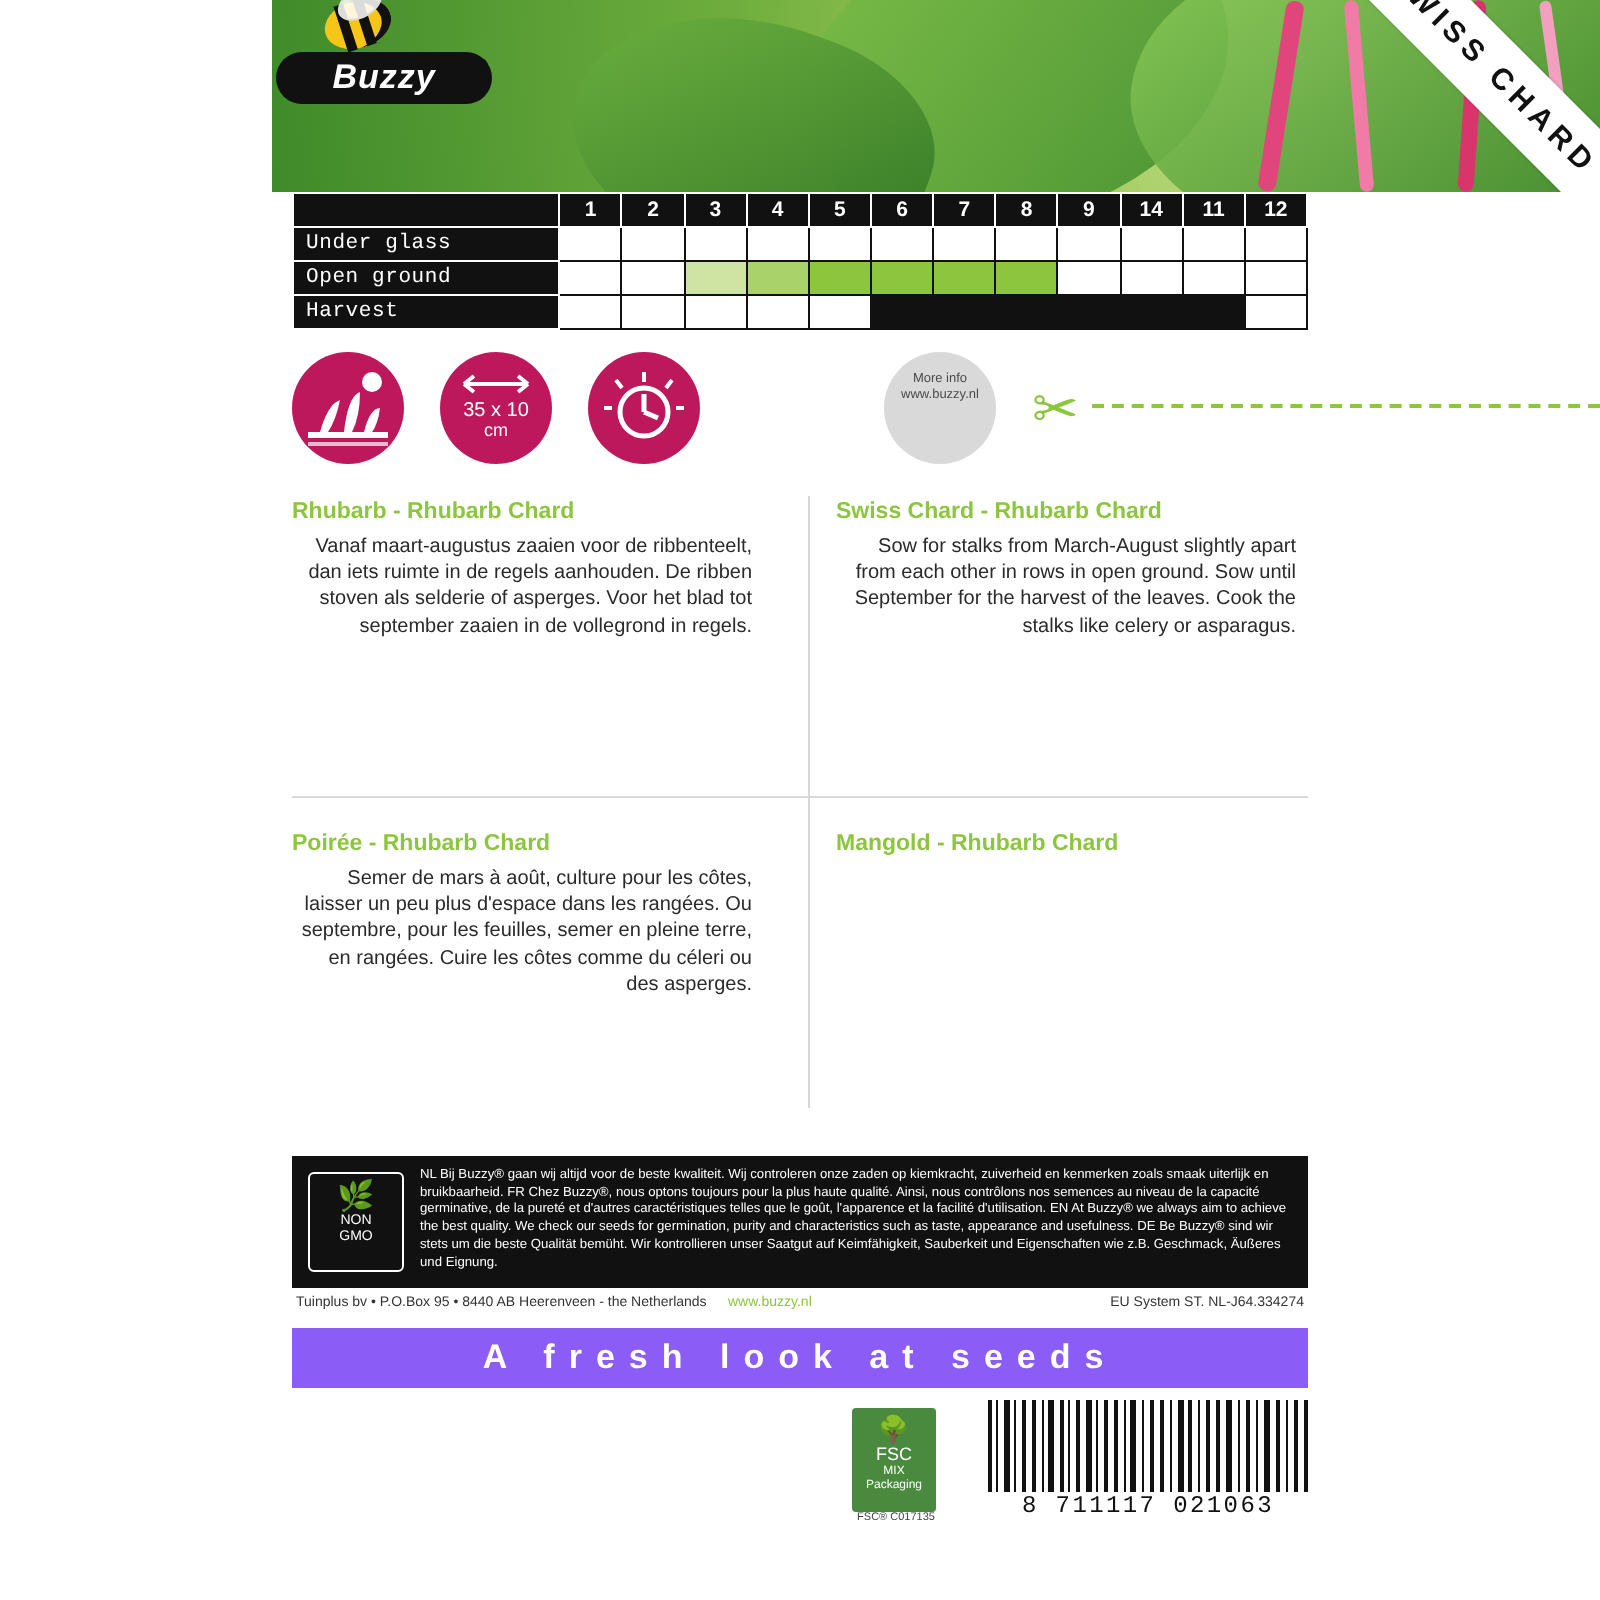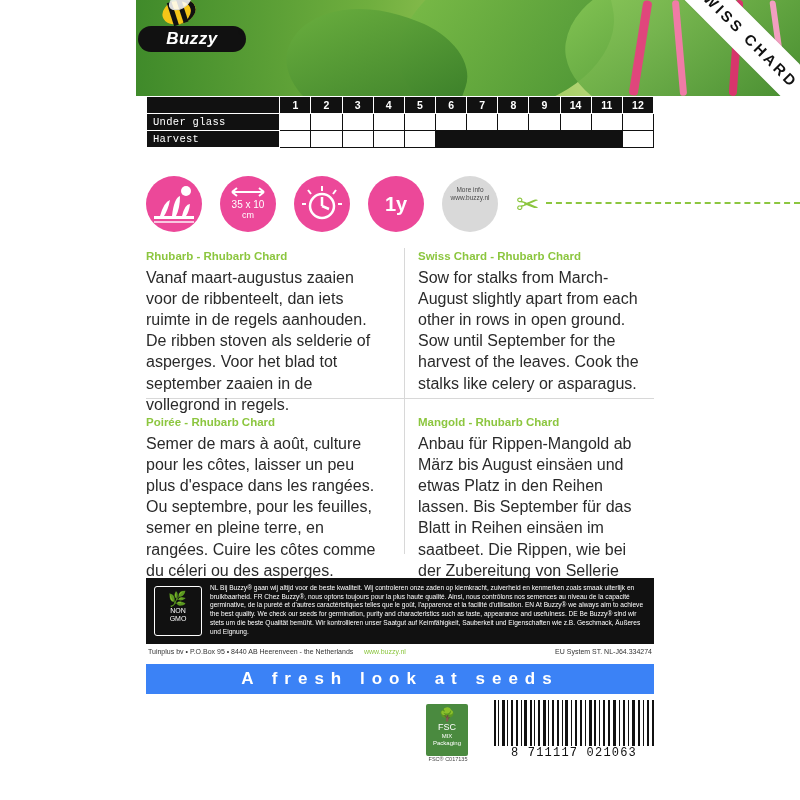--- a/index.html
+++ b/index.html
@@ -91,21 +91,21 @@
   .cal .cell{background:#ffffff;border:1px solid #111;}
   .cal .cell.lite{background:#cfe3a2;}
   .cal .cell.mid{background:#a9d26a;}
   .cal .cell.dark{background:#8cc63f;}
   .cal .cell.black{background:#111;}
 
   
   .icons{position:absolute;left:146px;top:176px;width:508px;height:62px;}
   .ico{
     position:absolute;top:0;width:56px;height:56px;border-radius:50%;
-    background:#ec4899;
+    background:#be185d;
   }
   .ico.i1{left:0;}
   .ico.i2{left:74px;}
   .ico.i3{left:148px;}
   .ico.i4{left:222px;}
   .ico.i5{left:296px;background:#d9d9d9;}
   .ico svg{display:block;}
   .ico-year{
     color:#fff;font-size:20px;font-weight:bold;text-align:center;line-height:56px;
   }
@@ -120,21 +120,21 @@
     position:absolute;left:400px;top:26px;width:254px;height:0;
     border-top:2px dashed #8cc63f;
   }
 
   
   .panel{position:absolute;width:230px;}
   .panel h3{
     margin:0 0 5px 0;font-size:11.5px;color:#8cc63f;font-weight:bold;
   }
   .panel p{
-    margin:0;font-size:16px;line-height:1.32;color:#2a2a2a;
+    margin:0;font-size:10px;line-height:1.32;color:#2a2a2a;text-align:right;
   }
   .p-nl{left:146px;top:250px;}
   .p-en{left:418px;top:250px;}
   .p-fr{left:146px;top:416px;}
   .p-de{left:418px;top:416px;}
 
   .vsep{position:absolute;left:404px;top:248px;width:1px;height:306px;background:#d8d8d8;}
   .hsep{position:absolute;left:146px;top:398px;width:508px;height:1px;background:#d8d8d8;}
 
   
@@ -155,21 +155,21 @@
   .addr{
     position:absolute;left:146px;top:646px;width:508px;height:16px;
     font-size:7px;color:#333;
   }
   .addr .l{position:absolute;left:2px;top:2px;}
   .addr .c{position:absolute;left:218px;top:2px;color:#8cc63f;}
   .addr .r{position:absolute;right:2px;top:2px;}
 
   .slogan{
     position:absolute;left:146px;top:664px;width:508px;height:30px;
-    background:#3b82f6;color:#fff;
+    background:#8b5cf6;color:#fff;
     text-align:center;line-height:30px;
     font-size:17px;letter-spacing:7px;font-weight:bold;
   }
 
   
   .fsc{
     position:absolute;left:426px;top:704px;width:42px;height:52px;
     background:#4a8a3f;color:#fff;border-radius:2px;
     font-size:6px;text-align:center;padding-top:4px;box-sizing:border-box;line-height:1.2;
   }
@@ -240,20 +240,35 @@
       <td class="cell"></td>
           <td class="cell"></td>
           <td class="cell"></td>
           <td class="cell"></td>
       <td class="cell"></td>
           <td class="cell"></td>
           <td class="cell"></td>
           <td class="cell"></td>
     </tr>
     <tr>
+      <td class="rowlabel">Open ground</td>
+      <td class="cell"></td>
+          <td class="cell"></td>
+      <td class="cell lite"></td>
+          <td class="cell mid"></td>
+          <td class="cell dark"></td>
+      <td class="cell dark"></td>
+          <td class="cell dark"></td>
+          <td class="cell dark"></td>
+      <td class="cell"></td>
+          <td class="cell"></td>
+          <td class="cell"></td>
+          <td class="cell"></td>
+    </tr>
+    <tr>
       <td class="rowlabel">Harvest</td>
       <td class="cell"></td>
           <td class="cell"></td>
           <td class="cell"></td>
           <td class="cell"></td>
       <td class="cell"></td>
       <td class="cell black"></td>
           <td class="cell black"></td>
           <td class="cell black"></td>
       <td class="cell black"></td>
@@ -288,23 +303,20 @@
         <path d="M28 30 L28 21 M28 30 L35 33" stroke="#fff" stroke-width="2.5"></path>
         <g stroke="#fff" stroke-width="2">
           <path d="M28 10 v5"></path>
             <path d="M14 14 l3 4"></path>
             <path d="M42 14 l-3 4"></path>
           <path d="M8 28 h4"></path>
             <path d="M48 28 h-4"></path>
         </g>
       </svg>
     </div>
-    <div class="ico i4">
-      <div class="ico-year">1y</div>
-    </div>
     <div class="ico i5"></div>
     <div class="moreinfo">More info www.buzzy.nl</div>
     <div class="scissors">✂</div>
     <div class="cutline"></div>
   </div>
 
   <div class="vsep"></div>
   <div class="hsep"></div>
 
   <div class="panel p-nl">
@@ -314,21 +326,20 @@
   <div class="panel p-en">
     <h3>Swiss Chard - Rhubarb Chard</h3>
     <p>Sow for stalks from March-August slightly apart from each other in rows in open ground. Sow until September for the harvest of the leaves. Cook the stalks like celery or asparagus.</p>
   </div>
   <div class="panel p-fr">
     <h3>Poirée - Rhubarb Chard</h3>
     <p>Semer de mars à août, culture pour les côtes, laisser un peu plus d'espace dans les rangées. Ou septembre, pour les feuilles, semer en pleine terre, en rangées. Cuire les côtes comme du céleri ou des asperges.</p>
   </div>
   <div class="panel p-de">
     <h3>Mangold - Rhubarb Chard</h3>
-    <p>Anbau für Rippen-Mangold ab März bis August einsäen und etwas Platz in den Reihen lassen. Bis September für das Blatt in Reihen einsäen im saatbeet. Die Rippen, wie bei der Zubereitung von Sellerie oder Spargel, dünsten.</p>
   </div>
 
   <div class="legal">
     <div class="nongmo">
       <span class="leafmark">🌿</span>
       <span>NON</span><br>
       <span>GMO</span>
     </div>
     <p>NL Bij Buzzy® gaan wij altijd voor de beste kwaliteit. Wij controleren onze zaden op kiemkracht, zuiverheid en kenmerken zoals smaak uiterlijk en bruikbaarheid. FR Chez Buzzy®, nous optons toujours pour la plus haute qualité. Ainsi, nous contrôlons nos semences au niveau de la capacité germinative, de la pureté et d'autres caractéristiques telles que le goût, l'apparence et la facilité d'utilisation. EN At Buzzy® we always aim to achieve the best quality. We check our seeds for germination, purity and characteristics such as taste, appearance and usefulness. DE Be Buzzy® sind wir stets um die beste Qualität bemüht. Wir kontrollieren unser Saatgut auf Keimfähigkeit, Sauberkeit und Eigenschaften wie z.B. Geschmack, Äußeres und Eignung.</p>
   </div>

